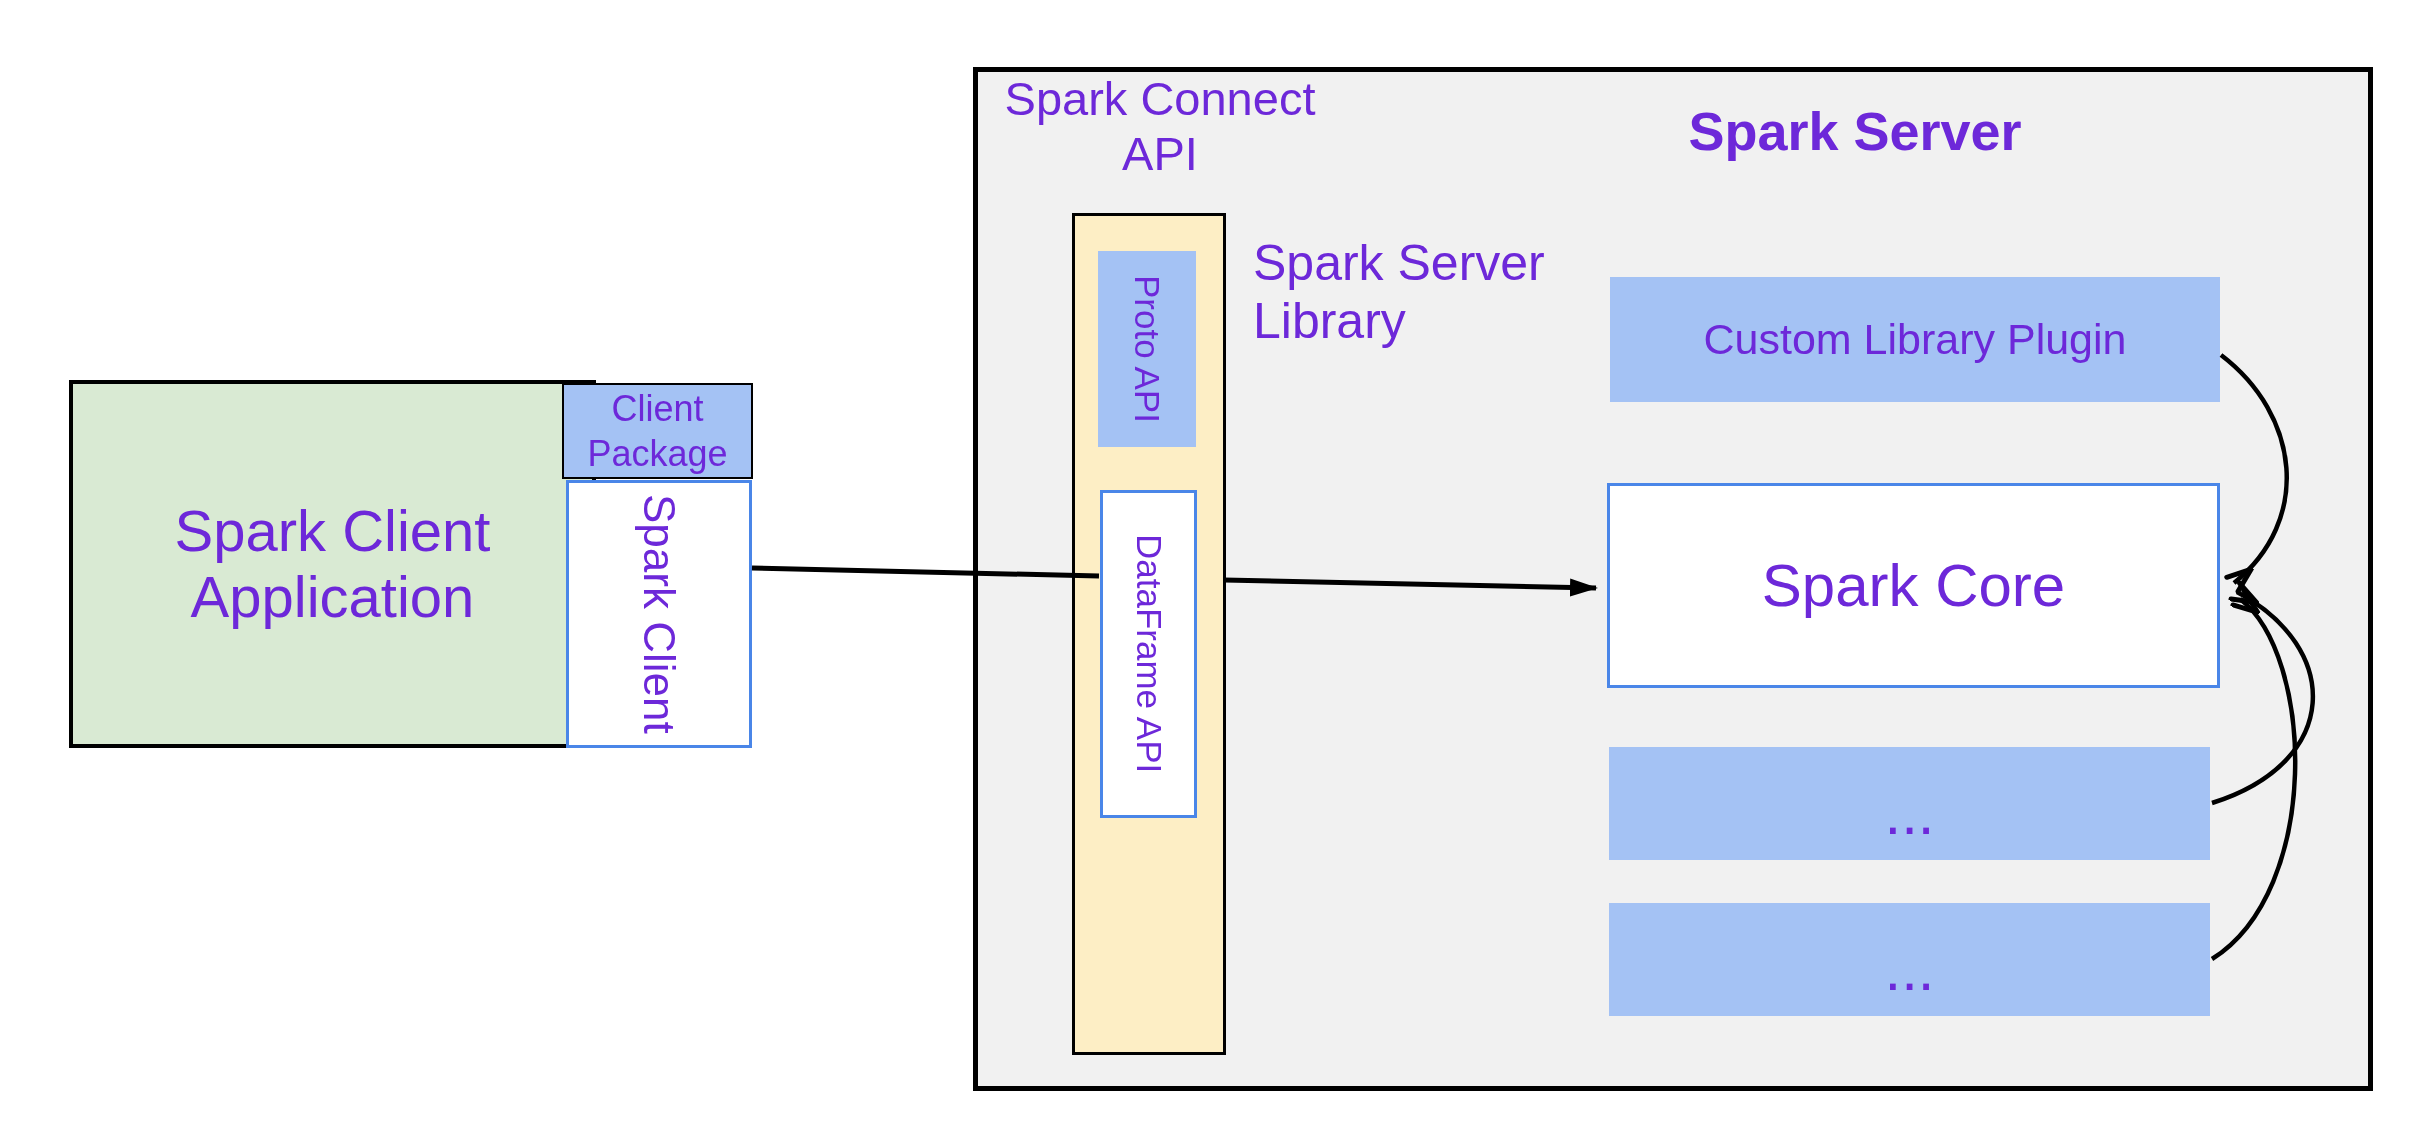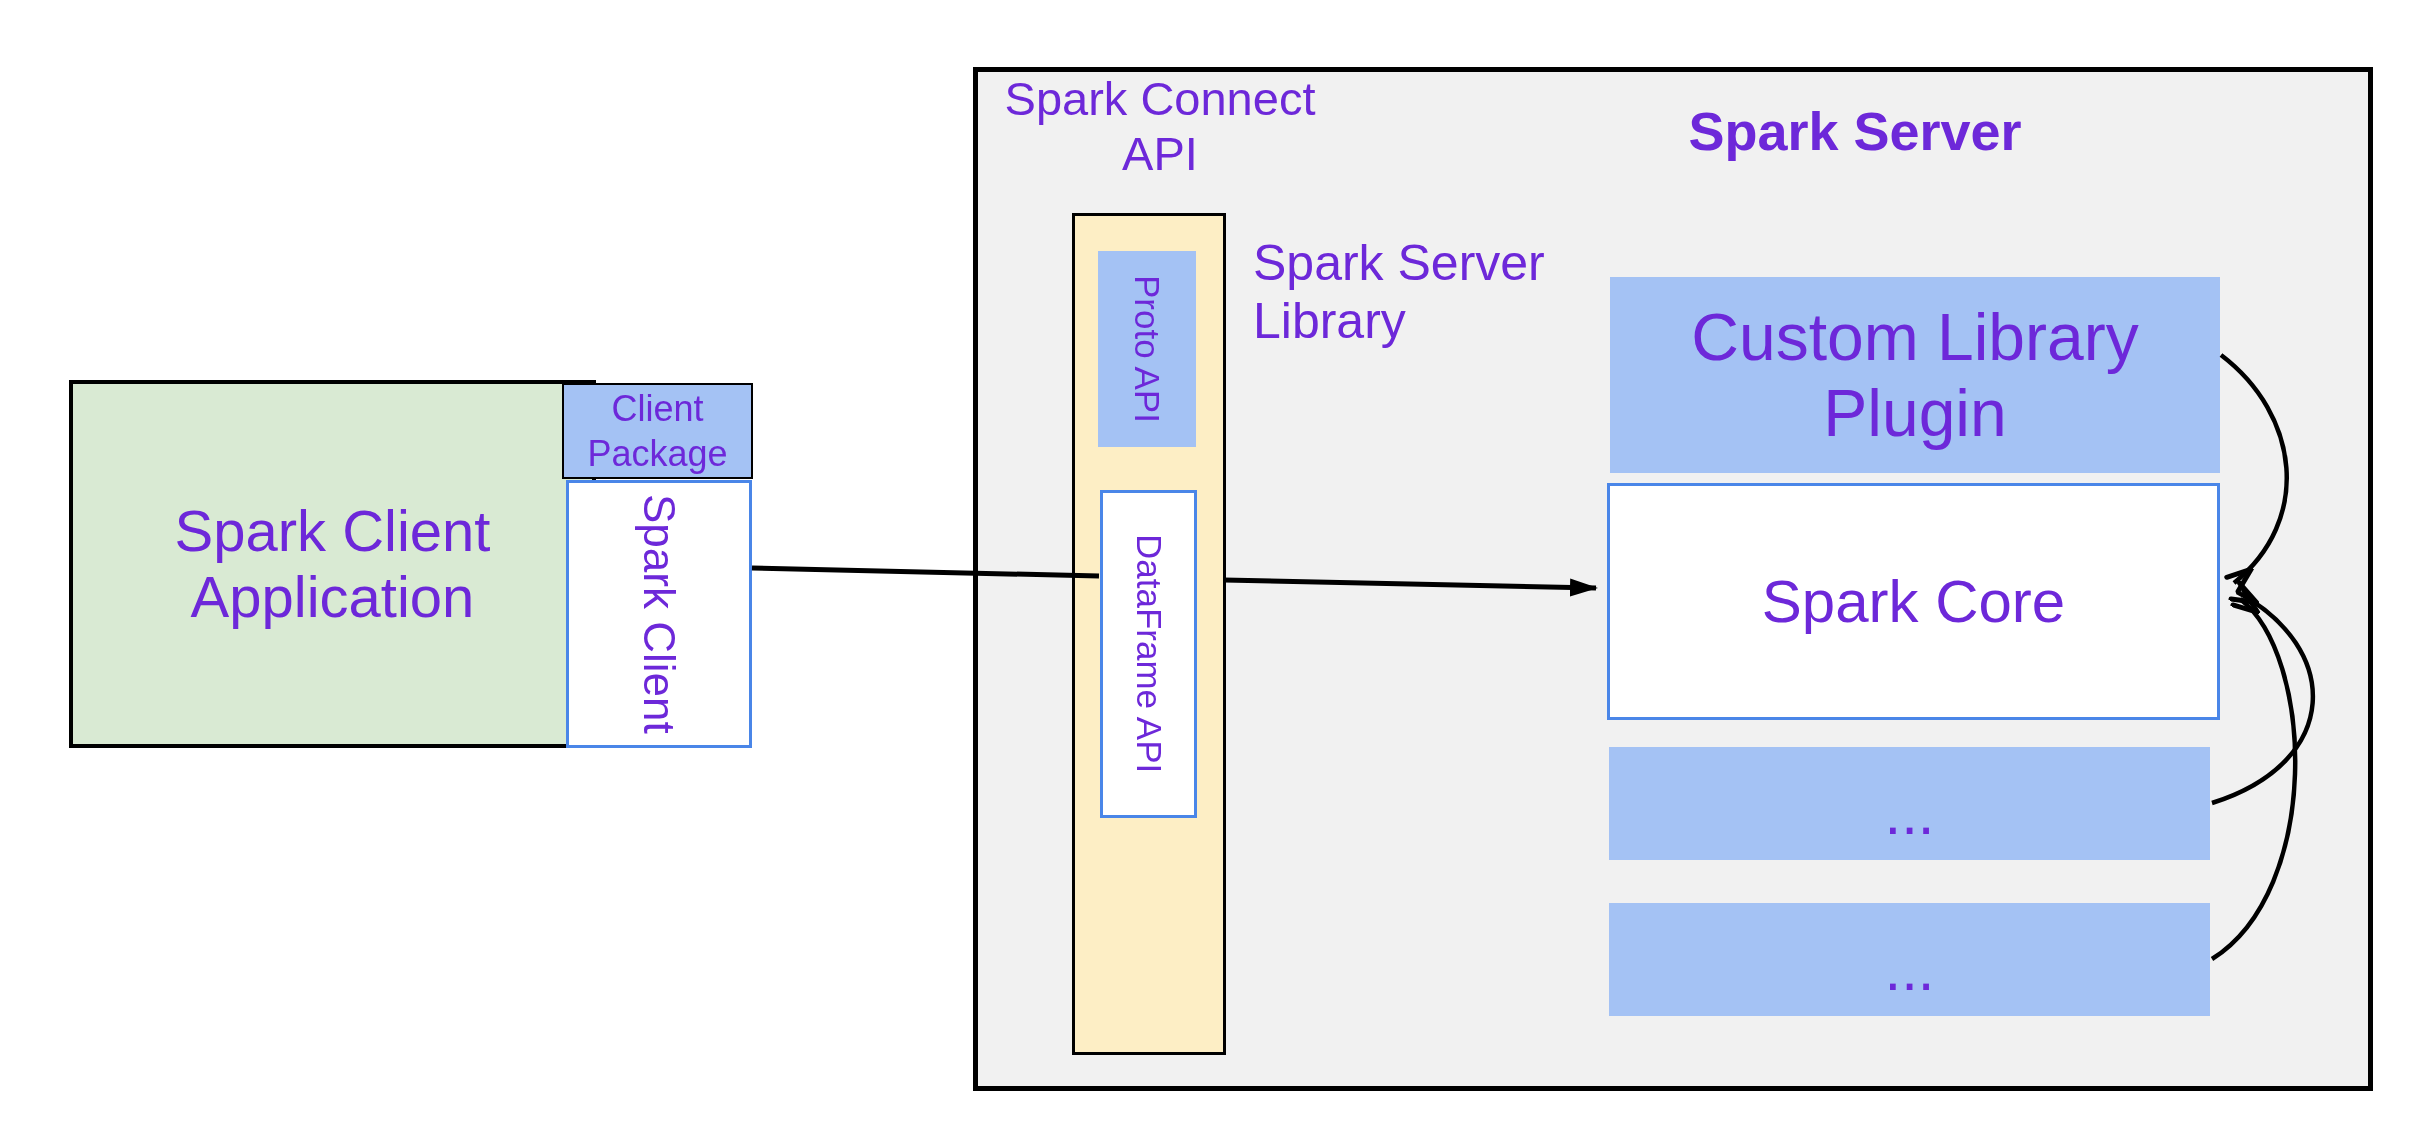--- a/index.html
+++ b/index.html
@@ -61,25 +61,25 @@
     background:#a4c2f4;font-size:35px;z-index:3;
   }
   .dataframe-api{
     left:1100px;top:490px;width:97px;height:328px;
     background:#fff;border:3px solid #4a86e8;
     font-size:35px;z-index:5;
   }
 
   
   .clp-box{
-    left:1610px;top:277px;width:610px;height:196px;
-    background:#a4c2f4;font-size:66px;z-index:3;
+    left:1610px;top:277px;width:610px;height:125px;
+    background:#a4c2f4;font-size:43px;z-index:3;
   }
   .spark-core{
-    left:1607px;top:483px;width:613px;height:237px;
+    left:1607px;top:483px;width:613px;height:205px;
     background:#fff;border:3px solid #4a86e8;
     font-size:60px;z-index:3;
   }
   .dots-box1{left:1609px;top:747px;width:601px;height:113px;background:#a4c2f4;font-size:60px;z-index:3;}
   .dots-box2{left:1609px;top:903px;width:601px;height:113px;background:#a4c2f4;font-size:60px;z-index:3;}
   .dots-box1 span,.dots-box2 span{transform:translateY(10px);}
 
   .connector-layer{position:absolute;left:0;top:0;width:2435px;height:1135px;z-index:4;pointer-events:none;}
 </style>
 </head>

